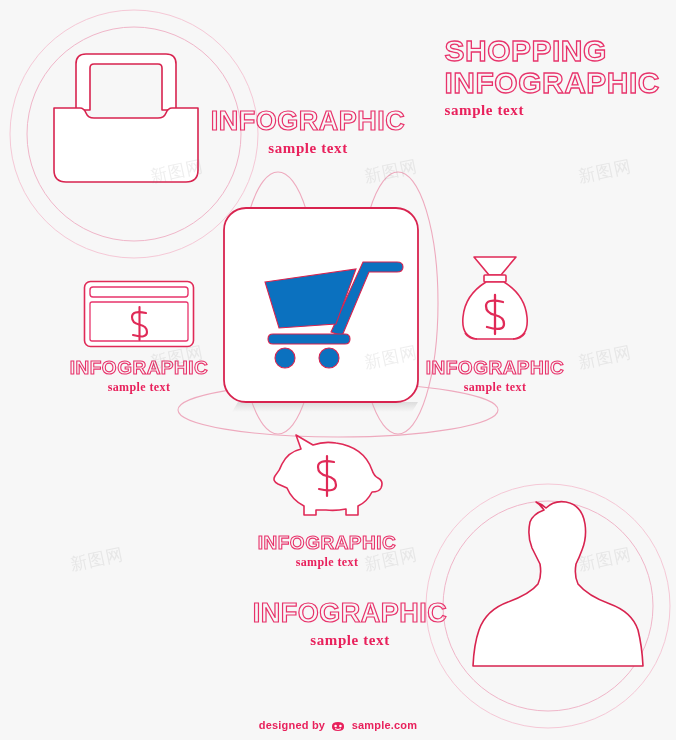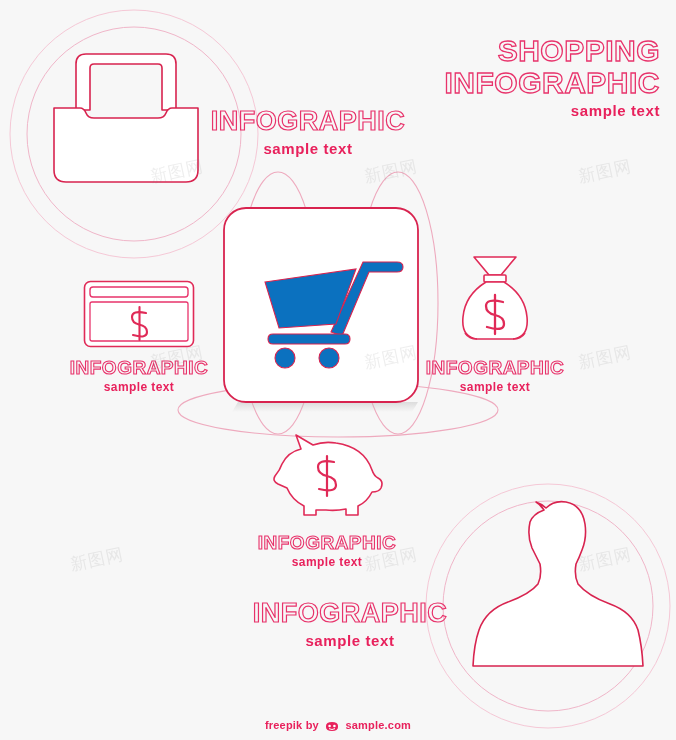--- a/index.html
+++ b/index.html
@@ -30,28 +30,28 @@
   .lbl-outline {
     font-family: "Liberation Sans", sans-serif;
     font-weight: 700;
     letter-spacing: 0.5px;
     color: transparent;
     -webkit-text-stroke: 1px #e8336b;
     text-shadow: 0 0 0 transparent;
     white-space: nowrap;
   }
   .lbl-solid {
-    font-family: Liberation Sans, sans-serif;
+    font-family: Liberation Serif, serif;
     font-weight: 700;
     color: #e8215c;
     white-space: nowrap;
   }
 
   
-  #title-block { right: 16px; top: 36px; text-align: right; }
+  #title-block { right: 16px; top: 36px; text-align: left; }
   #title-block .t1 { font-size: 30px; -webkit-text-stroke: 1.3px #e8336b; }
   #title-block .t2 { font-size: 30px; -webkit-text-stroke: 1.3px #e8336b; margin-top: 2px;}
   #title-block .t3 { font-size: 15px; margin-top: 5px; letter-spacing: 0.6px;}
 
   .lbl-lg .lbl-outline { font-size: 27px; -webkit-text-stroke: 1.2px #e8336b; }
   .lbl-lg .lbl-solid   { font-size: 15px; margin-top: 6px; letter-spacing: .6px;}
   .lbl-md .lbl-outline { font-size: 19px; -webkit-text-stroke: 1.1px #e8336b; }
   .lbl-md .lbl-solid   { font-size: 12px; margin-top: 4px; letter-spacing: .4px;}
 
   
@@ -208,21 +208,21 @@
   <div class="wm" style="left:364px; top:160px;">新图网</div>
   <div class="wm" style="left:578px; top:160px;">新图网</div>
   <div class="wm" style="left:150px; top:346px;">新图网</div>
   <div class="wm" style="left:364px; top:346px;">新图网</div>
   <div class="wm" style="left:578px; top:346px;">新图网</div>
   <div class="wm" style="left:70px; top:548px;">新图网</div>
   <div class="wm" style="left:364px; top:548px;">新图网</div>
   <div class="wm" style="left:578px; top:548px;">新图网</div>
 
   <div id="credit">
-    <span>freepik by</span>
+    <span>designed by</span>
     <span class="fp-mark">
       <svg width="14" height="11" viewBox="0 0 14 11">
         <path d="M1 5 Q1 1 7 1 Q13 1 13 5 L13 6 Q13 10 7 10 Q1 10 1 6 Z" fill="#e8215c"></path>
         <circle cx="4.6" cy="5" r="1.3" fill="#ffffff"></circle>
         <circle cx="9.4" cy="5" r="1.3" fill="#ffffff"></circle>
         <path d="M4 7.6 Q7 9.4 10 7.6" stroke="#ffffff" stroke-width="1" fill="none"></path>
       </svg>
     </span>
     <span>sample.com</span>
   </div>

